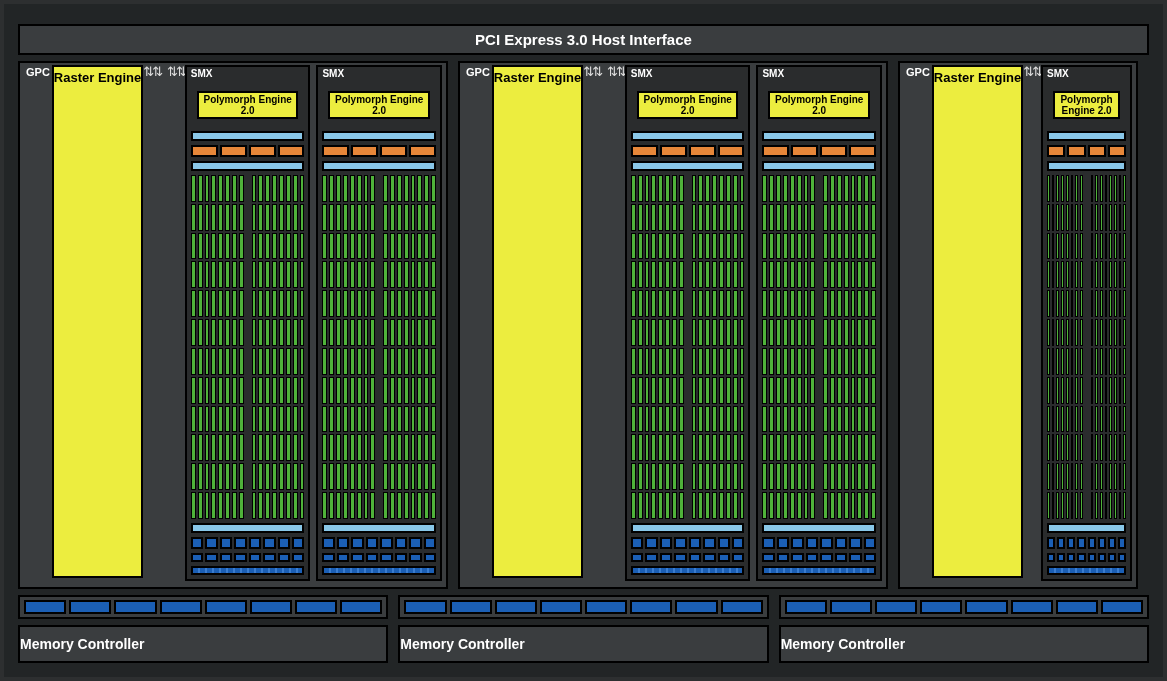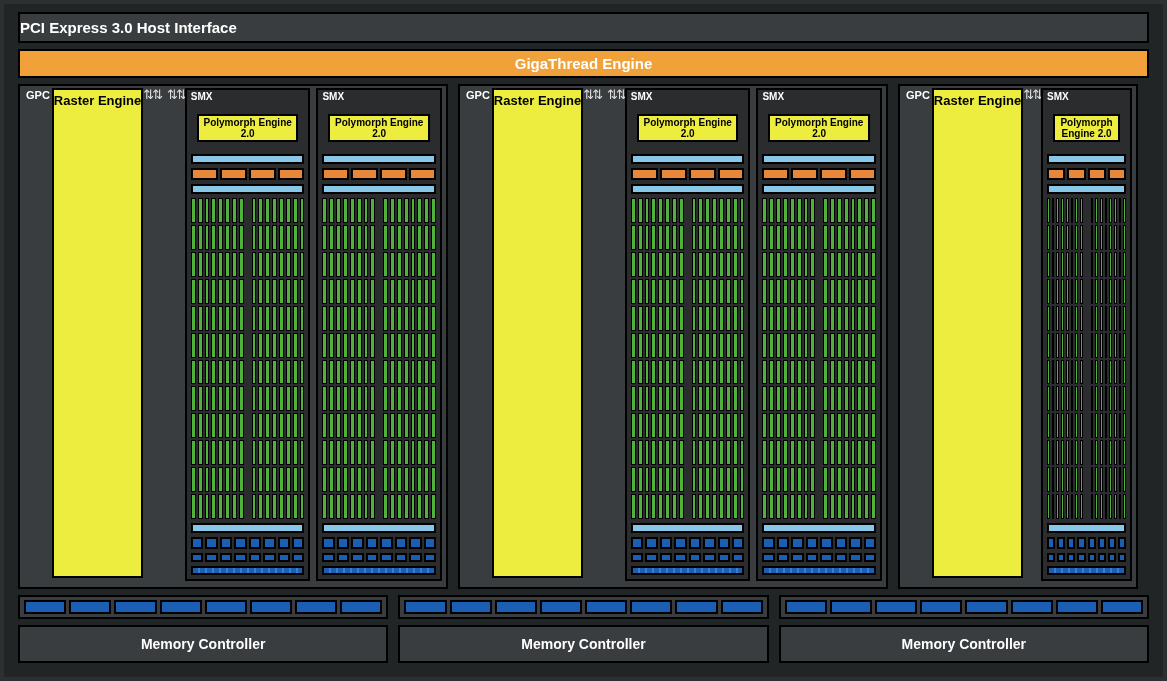--- a/index.html
+++ b/index.html
@@ -15,21 +15,23 @@
   flex-direction: column;
   gap: 6px;
 }
 
 .pci {
   background: #3a3d3f;
   border: 2px solid #000;
   color: #fff;
   font-weight: bold;
   font-size: 15px;
-  padding: 5px 0;
+  text-align: center;
+  padding: 5px 14px;
+  margin-top: 12px;
 }
 
 .giga {
   background: #f1a13a;
   border: 2px solid #000;
   color: #fff;
   font-weight: bold;
   font-size: 15px;
   text-align: center;
   padding: 4px 0;
@@ -126,31 +128,30 @@
 }
 
 .mc-row { display: flex; gap: 10px; }
 .mc {
   flex: 1;
   background: #3a3d3f;
   border: 2px solid #000;
   color: #fff;
   font-weight: bold;
   font-size: 14px;
-  text-align: center;
+  text-align: left;
   padding: 9px 0;
 }
 </style>
 </head>
 <body>
 
 <div class="chip">
 
   <div class="pci">PCI Express 3.0 Host Interface</div>
-  <div class="giga">GigaThread Engine</div>
 
   <div class="gpc-row" id="gpc-row">
       <div class="gpc gpc-wide">
         <div class="gpc-label">GPC</div>
         <div class="raster">Raster Engine</div>
         <div class="arrows-row">
           <div class="arrows">⇅⇅</div>
           <div class="arrows">⇅⇅</div>
         </div>
         <div class="smx-row">

